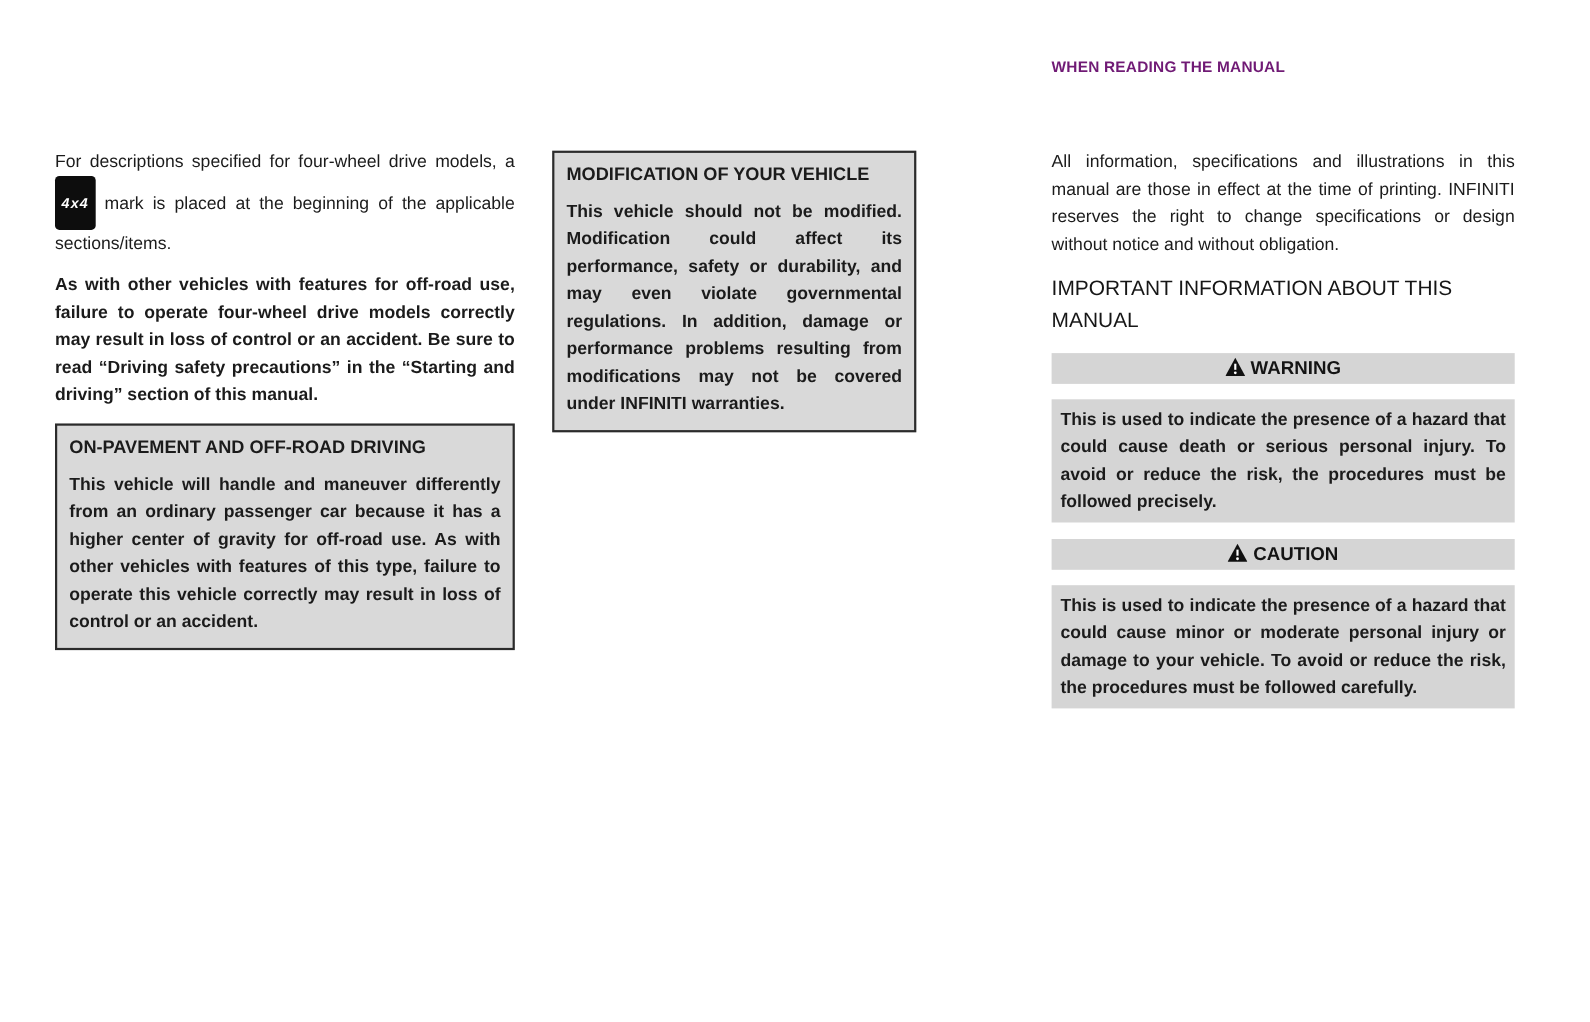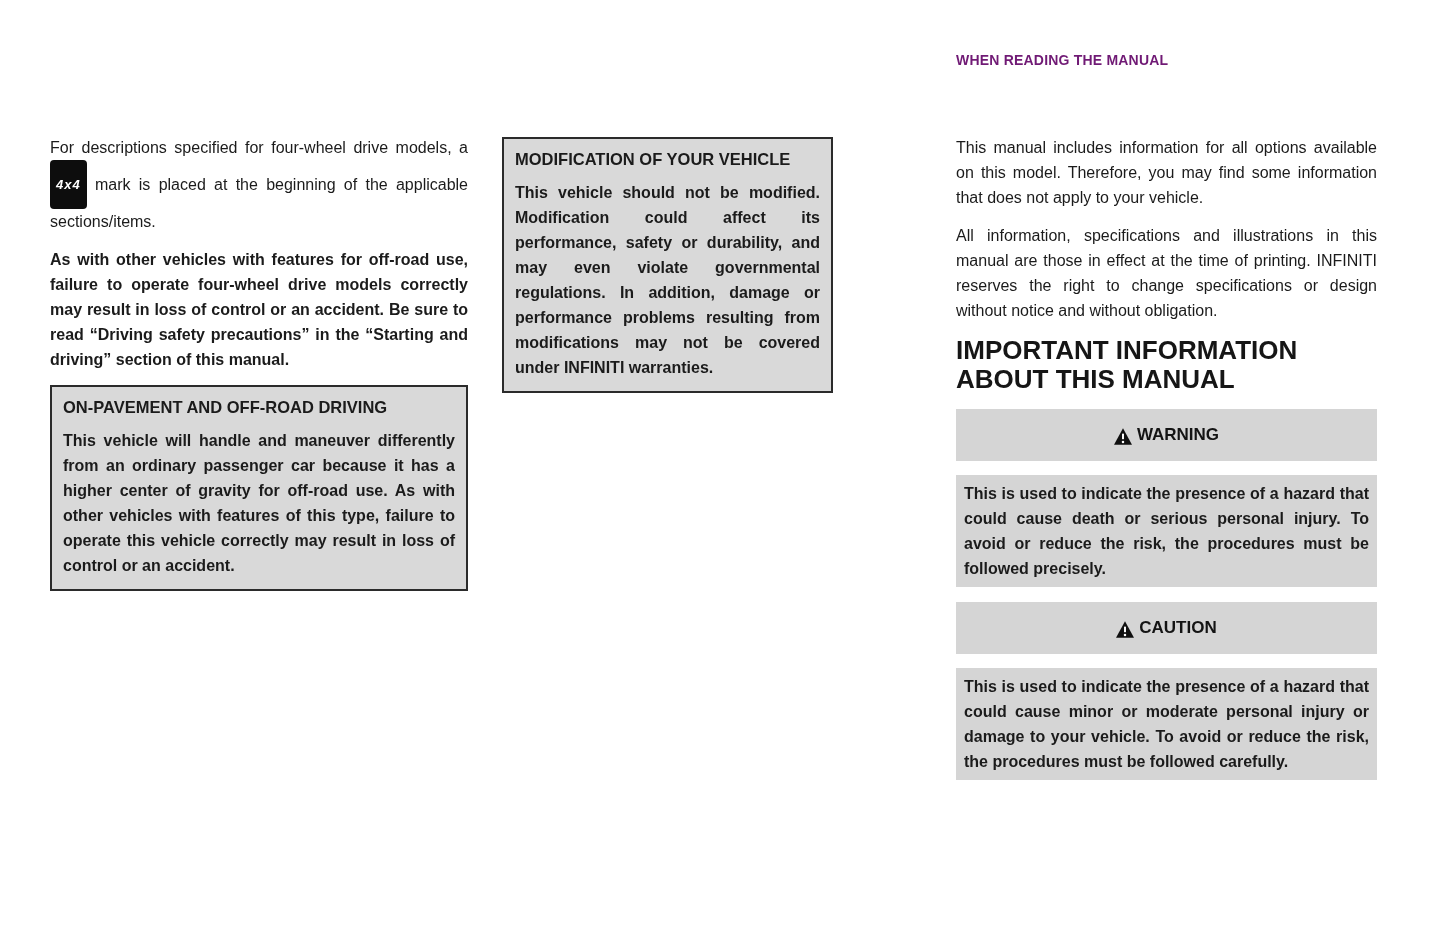--- a/index.html
+++ b/index.html
@@ -61,36 +61,36 @@
   .graybox .box-title {
     font-weight: 700;
     font-size: 16.5px;
     line-height: 25px;
     margin-bottom: 8px;
   }
   .graybox p { margin-bottom: 9px; }
   .graybox p:last-child { margin-bottom: 2px; }
 
   .section-title {
-    font-size: 26px;
+    font-size: 19px;
     line-height: 29px;
-    font-weight: 700;
+    font-weight: 400;
     margin: 4px 0 13px 0;
     color: #161616;
   }
 
   .alert-header {
     background: #d5d5d5;
     text-align: center;
     font-weight: 700;
     font-size: 17px;
-    padding: 16px 0;
+    padding: 4px 0;
     margin-top: 15px;
     display: flex;
-    align-items: flex-end;
+    align-items: flex-start;
     justify-content: center;
     gap: 5px;
     color: #141414;
   }
   .alert-body {
     background: #d5d5d5;
     margin-top: 14px;
     padding: 6px 8px;
   }
   .alert-body p { margin: 0; }
@@ -115,21 +115,20 @@
   </div>
 
   <div class="col col2">
     <div class="graybox">
       <div class="box-title">MODIFICATION OF YOUR VEHICLE</div>
       <p class="bold">This vehicle should not be modified. Modification could affect its performance, safety or durability, and may even violate governmental regulations. In addition, damage or performance problems resulting from modifications may not be covered under INFINITI warranties.</p>
     </div>
   </div>
 
   <div class="col col3">
-    <p>This manual includes information for all options available on this model. Therefore, you may find some information that does not apply to your vehicle.</p>
     <p>All information, specifications and illustrations in this manual are those in effect at the time of printing. INFINITI reserves the right to change specifications or design without notice and without obligation.</p>
 
     <h2 class="section-title">IMPORTANT INFORMATION ABOUT THIS MANUAL</h2>
 
 
     <div class="alert-header">
       <span class="tri">
         <svg width="18" height="17" viewBox="0 0 24 22" aria-hidden="true">
           <path d="M12 0 L24 22 H0 Z" fill="#101010"></path>
           <rect x="10.7" y="7.2" width="2.6" height="7.4" fill="#ffffff"></rect>

